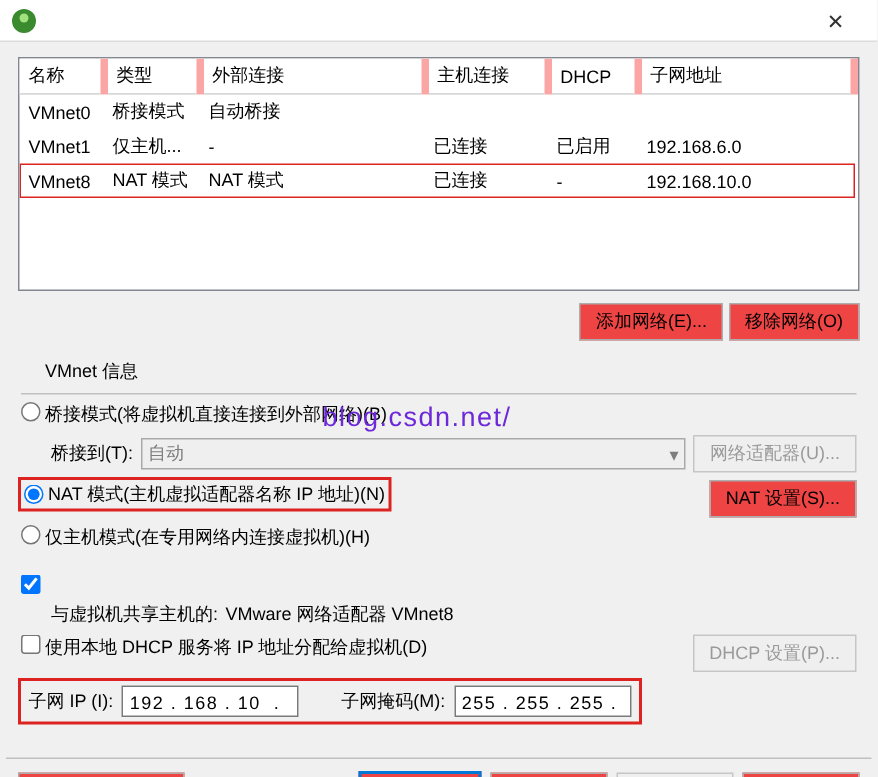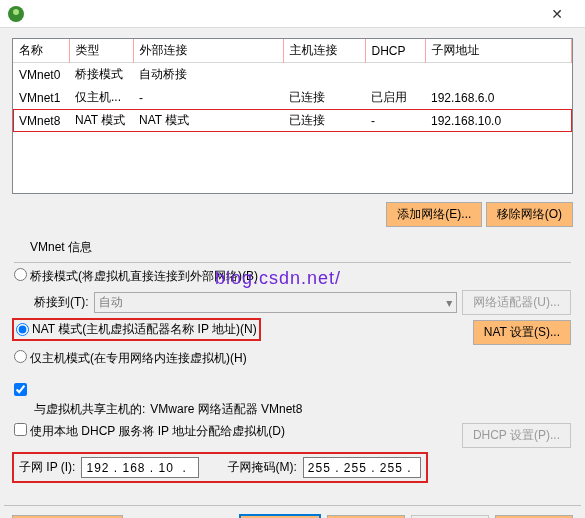--- a/index.html
+++ b/index.html
@@ -5,26 +5,26 @@
 *{box-sizing:border-box;font-family:"Microsoft YaHei","SimSun",Tahoma,sans-serif;font-size:12px}
 body{margin:0;background:#f0f0f0;width:585px;height:518px;overflow:hidden}
 .titlebar{background:#fff;height:28px;display:flex;align-items:center;padding:0 8px;border-bottom:1px solid #dcdcdc}
 .t-icon{width:16px;height:16px;background:#3a8b2f;border-radius:50%;margin-right:6px;position:relative}
 .t-icon::after{content:"";position:absolute;width:6px;height:6px;background:#a3e07e;border-radius:50%;top:3px;left:5px}
 .t-close{margin-left:auto;width:40px;height:24px;text-align:center;line-height:24px;font-size:14px;color:#333;cursor:pointer}
 .body{padding:10px 12px 8px}
 .tablewrap{border:1px solid #828790;background:#fff;height:156px;overflow:auto}
 table{border-collapse:collapse;width:100%}
 th,td{text-align:left;padding:3px 6px;white-space:nowrap}
-th{font-weight:400;border-right:1px solid #fca5a5;background:#fff}
+th{font-weight:400;border-right:5px solid #fca5a5;background:#fff}
 thead tr{border-bottom:1px solid #d8d8d8}
 tbody td{border:none}
 .row-sel{outline:1px solid #d22;outline-offset:-1px}
 .btnrow{text-align:right;margin:8px 0 6px}
-button{background:#fdba74;border:1px solid #adadad;padding:3px 10px;min-width:78px;cursor:pointer}
+button{background:#ef4444;border:1px solid #adadad;padding:3px 10px;min-width:78px;cursor:pointer}
 button:disabled{color:#9a9a9a;border-color:#c6c6c6;background:#efefef;cursor:default}
 .group{padding:4px 2px}
 .group-title{margin:2px 16px 6px}
 .hr{border-top:1px solid #c0c0c0;margin:0 0 4px}
 .radio-row,.check-row{display:flex;align-items:flex-start;margin:5px 0;gap:0}
 .sub{margin-left:20px;display:flex;align-items:center;gap:5px}
 input[type=text]{border:1px solid #7a7a7a;padding:2px 4px;height:21px}
 .ip{width:118px;text-align:left;letter-spacing:1px}
 .sel{flex:1;height:21px;border:1px solid #a9a9a9;background:#efefef;color:#7d7d7d;padding:0 4px;display:flex;align-items:center}
 .right-btn{margin-left:auto}

